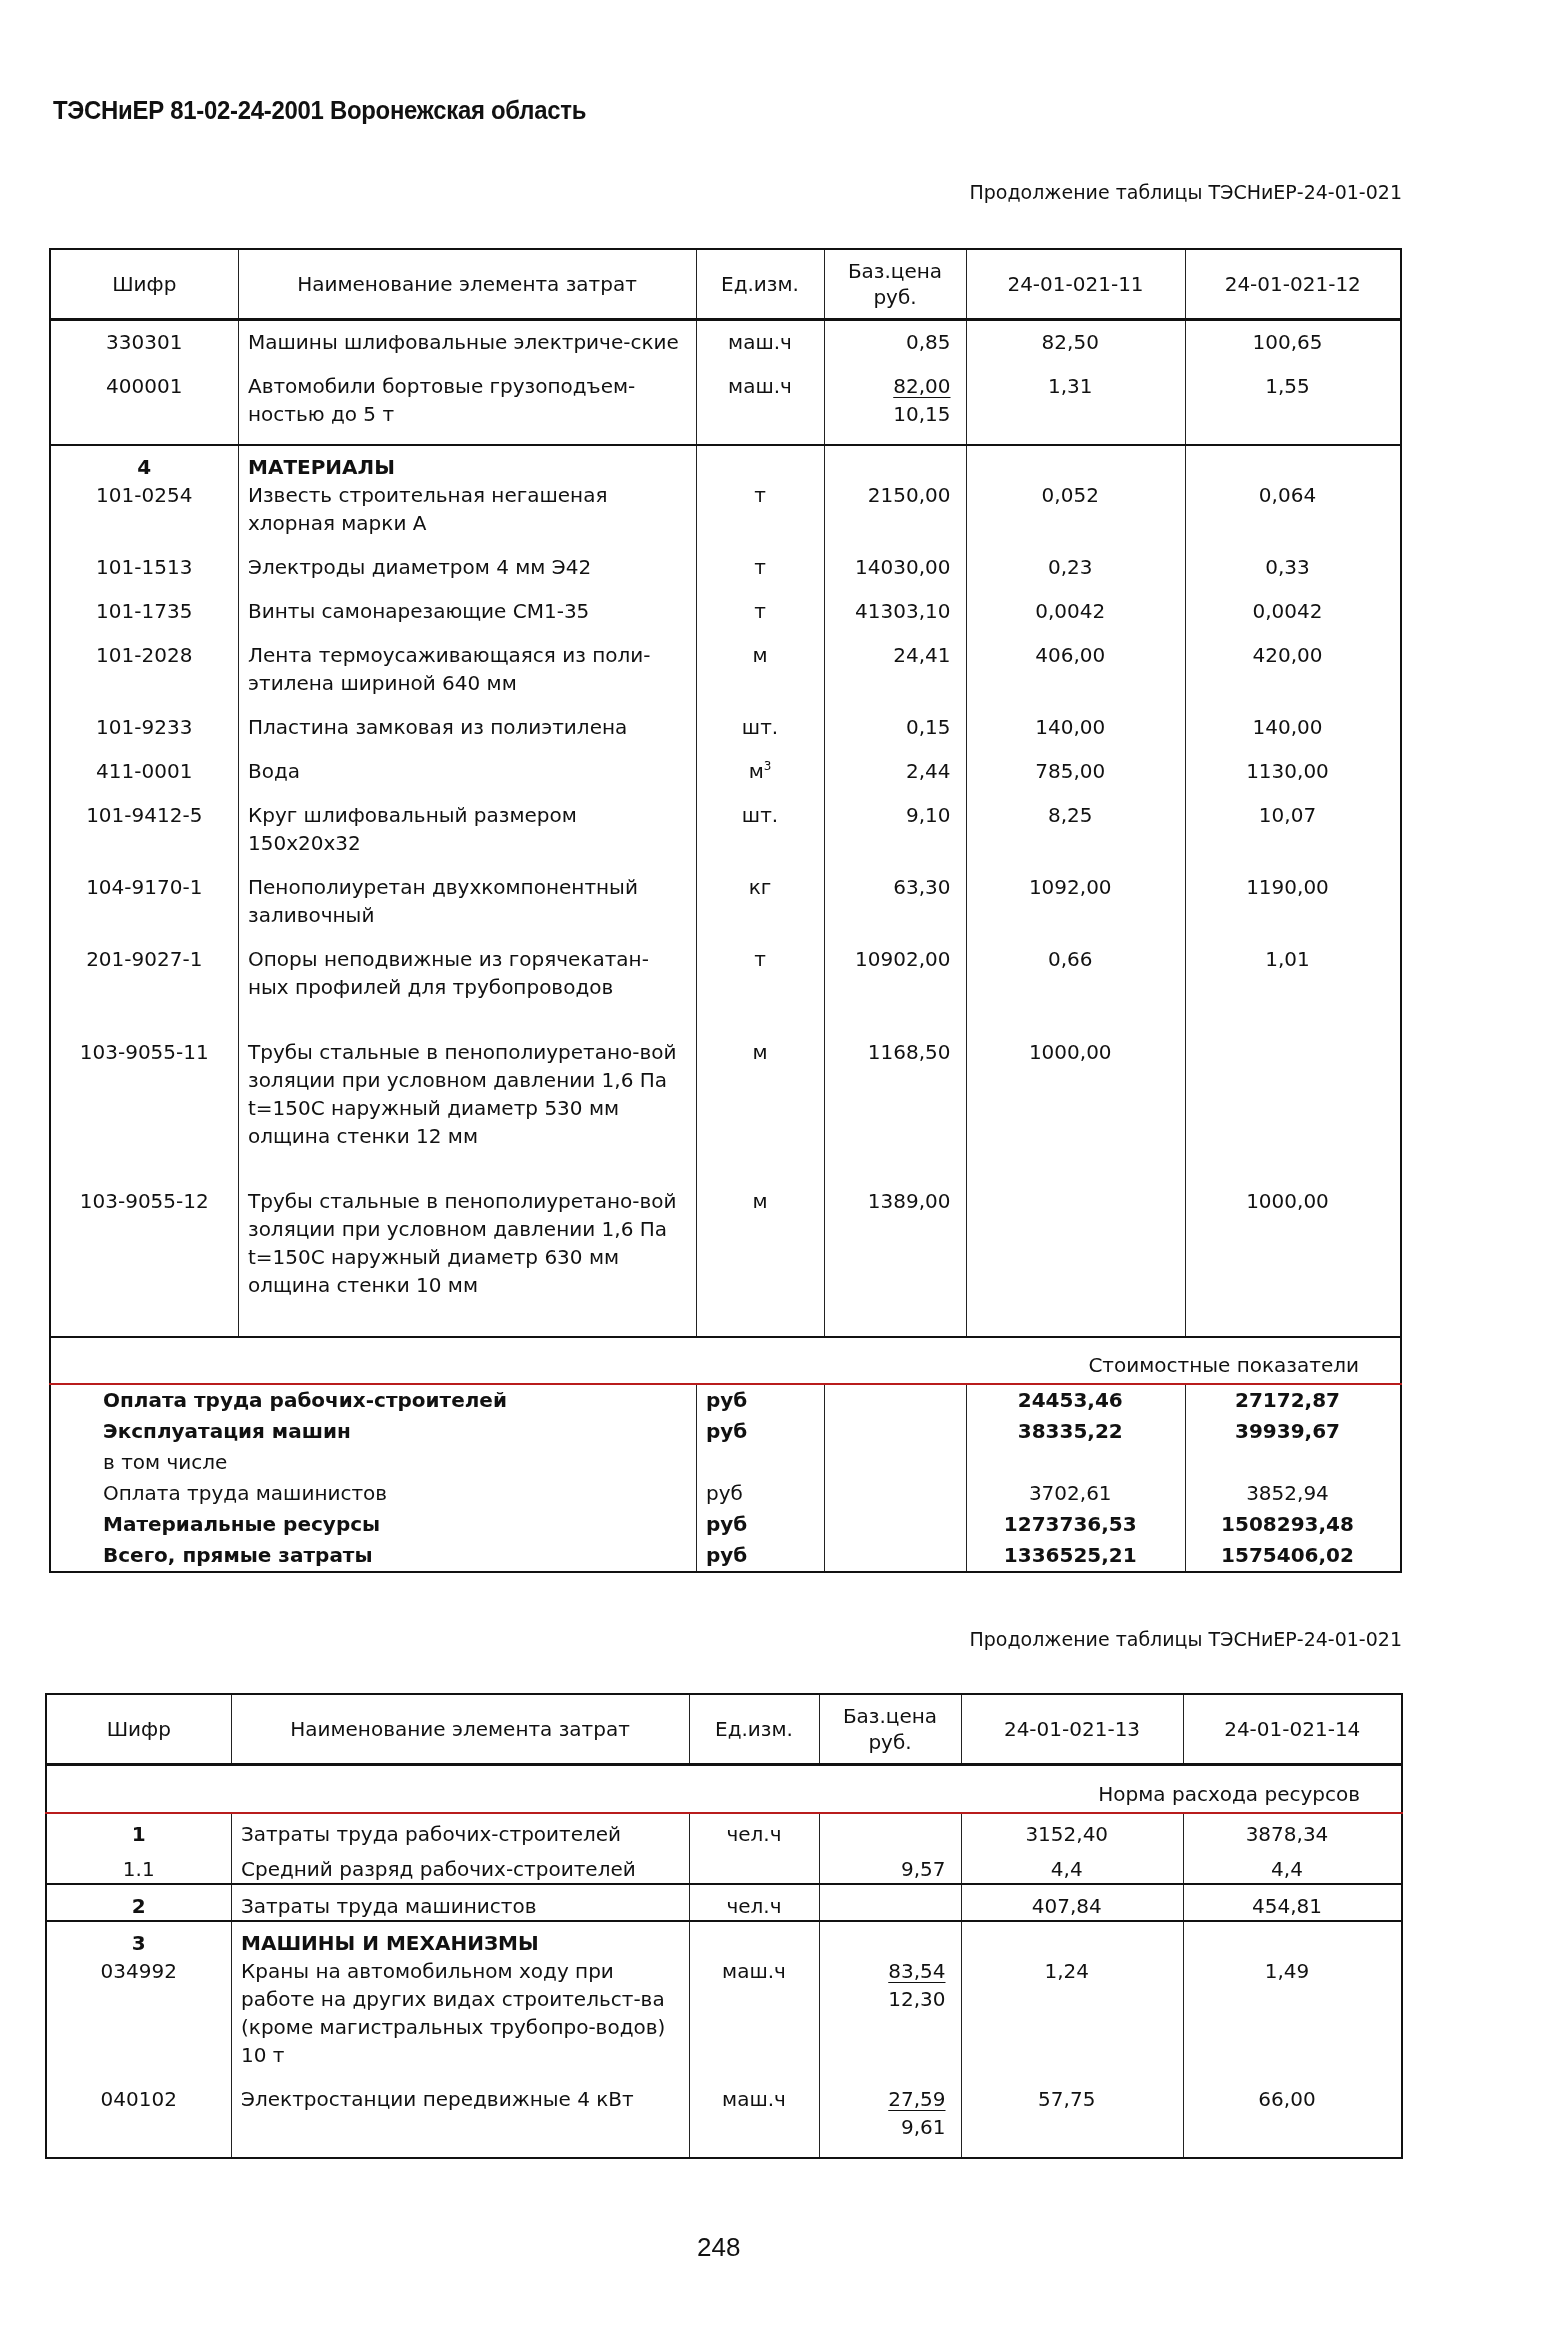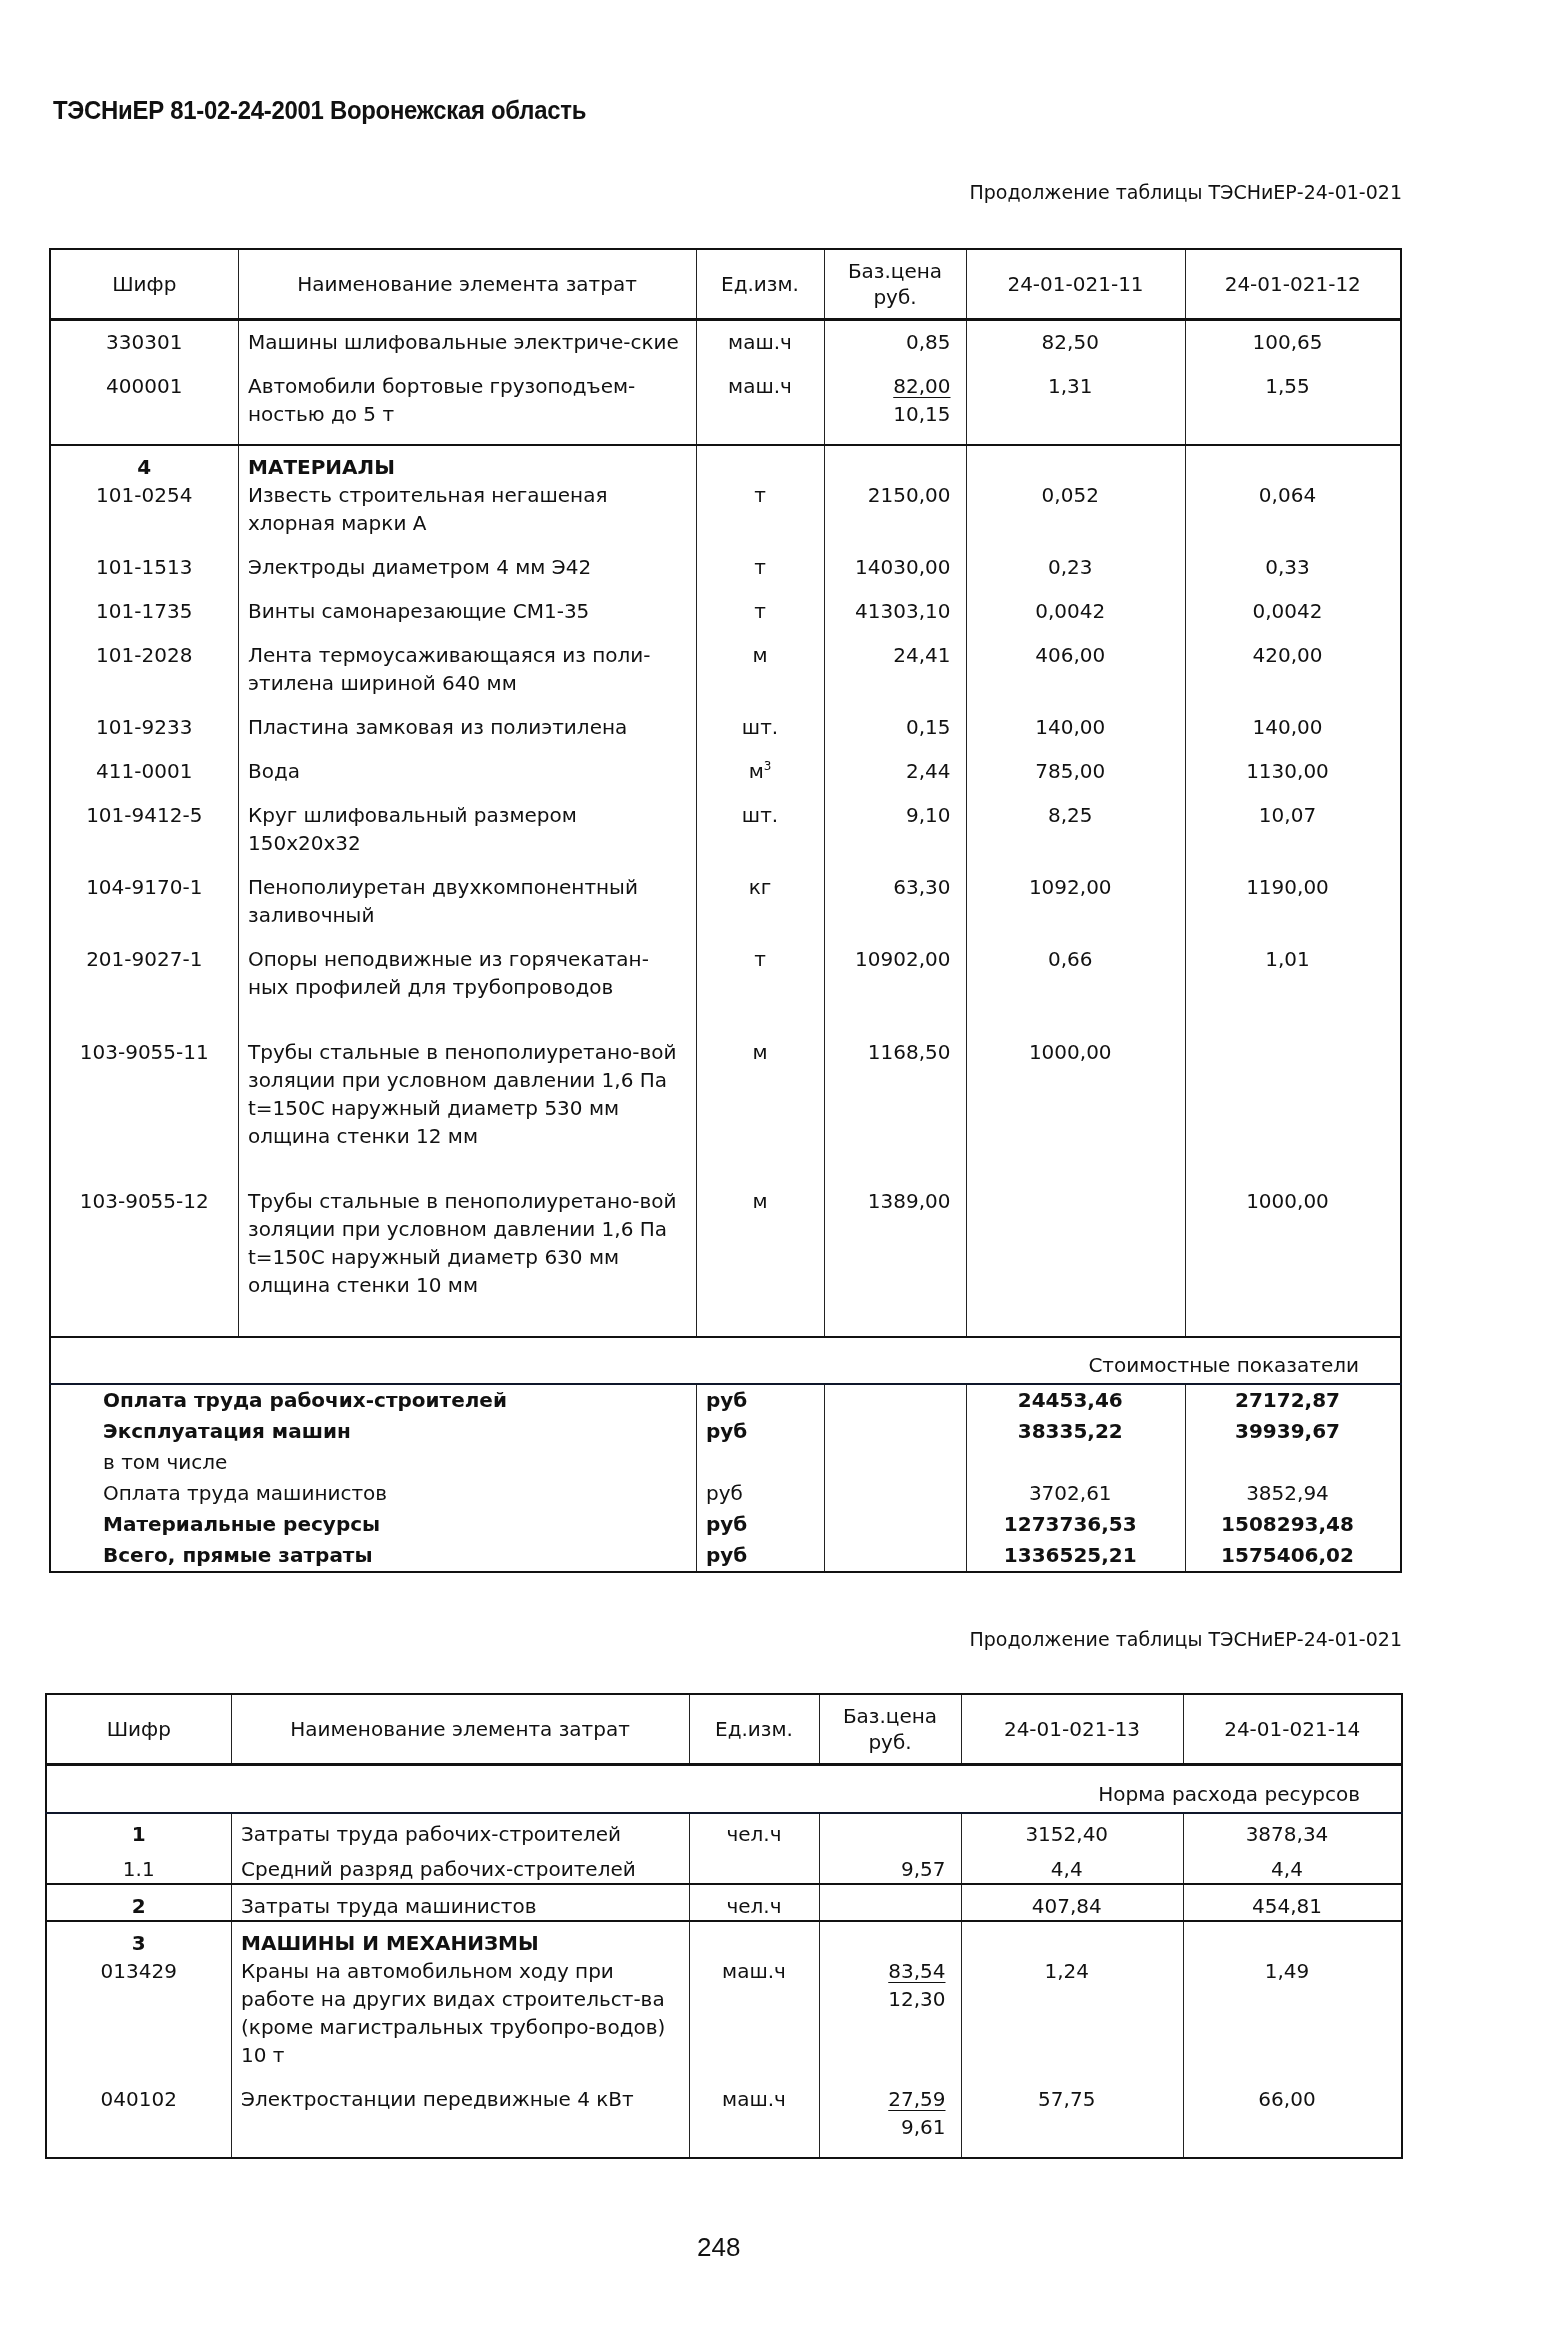--- a/index.html
+++ b/index.html
@@ -17,21 +17,21 @@
   .t .code { text-align:center; }
   .t .unit { text-align:center; }
   .t .num { text-align:right; padding-right:15px; }
   .t .num2 { text-align:center; padding-right:20px; }
   .t .bold { font-weight:bold; }
   .t tr.sep-top td { border-top:2px solid #111; }
   .t tr.pad td { padding-top:6.8px; }
   .t tr.gap-after td { padding-bottom:16px; }
   .t tr.biggap td { padding-bottom:37px; }
   .under { text-decoration:underline; text-decoration-thickness:1.4px; text-underline-offset:4px; }
-  .band td { text-align:right; font-size:20px; padding:13.5px 41px 4px 9.5px; border-top:2px solid #111; border-bottom:2px solid #0f172a; }
+  .band td { text-align:right; font-size:20px; padding:13.5px 41px 4px 9.5px; border-top:2px solid #111; border-bottom:2px solid #b91c1c; }
   .sum td { line-height:31px; }
   .sum td.lbl { padding-left:52px; }
   .page-num { position:absolute; left:697px; top:2232px; font-family:"Liberation Sans", sans-serif; font-size:26px; }
   sup { font-size:12px; line-height:0; }
 </style>
 </head>
 <body>
 
 <div class="doc-title">ТЭСНиЕР 81-02-24-2001 Воронежская область</div>
 
@@ -268,21 +268,21 @@
     </tr>
     <tr class="sep-top pad">
       <td class="code bold">3</td>
       <td class="bold">МАШИНЫ И МЕХАНИЗМЫ</td>
       <td></td>
         <td></td>
         <td></td>
         <td></td>
     </tr>
     <tr class="gap-after">
-      <td class="code">013429</td>
+      <td class="code">034992</td>
       <td>Краны на автомобильном ходу при работе на других видах строительст-ва (кроме магистральных трубопро-водов) 10 т</td>
       <td class="unit">маш.ч</td>
       <td class="num"><span class="under">83,54</span><br><span>12,30</span></td>
       <td class="num2">1,24</td>
       <td class="num2">1,49</td>
     </tr>
     <tr class="gap-after">
       <td class="code">040102</td>
       <td>Электростанции передвижные 4 кВт</td>
       <td class="unit">маш.ч</td>

